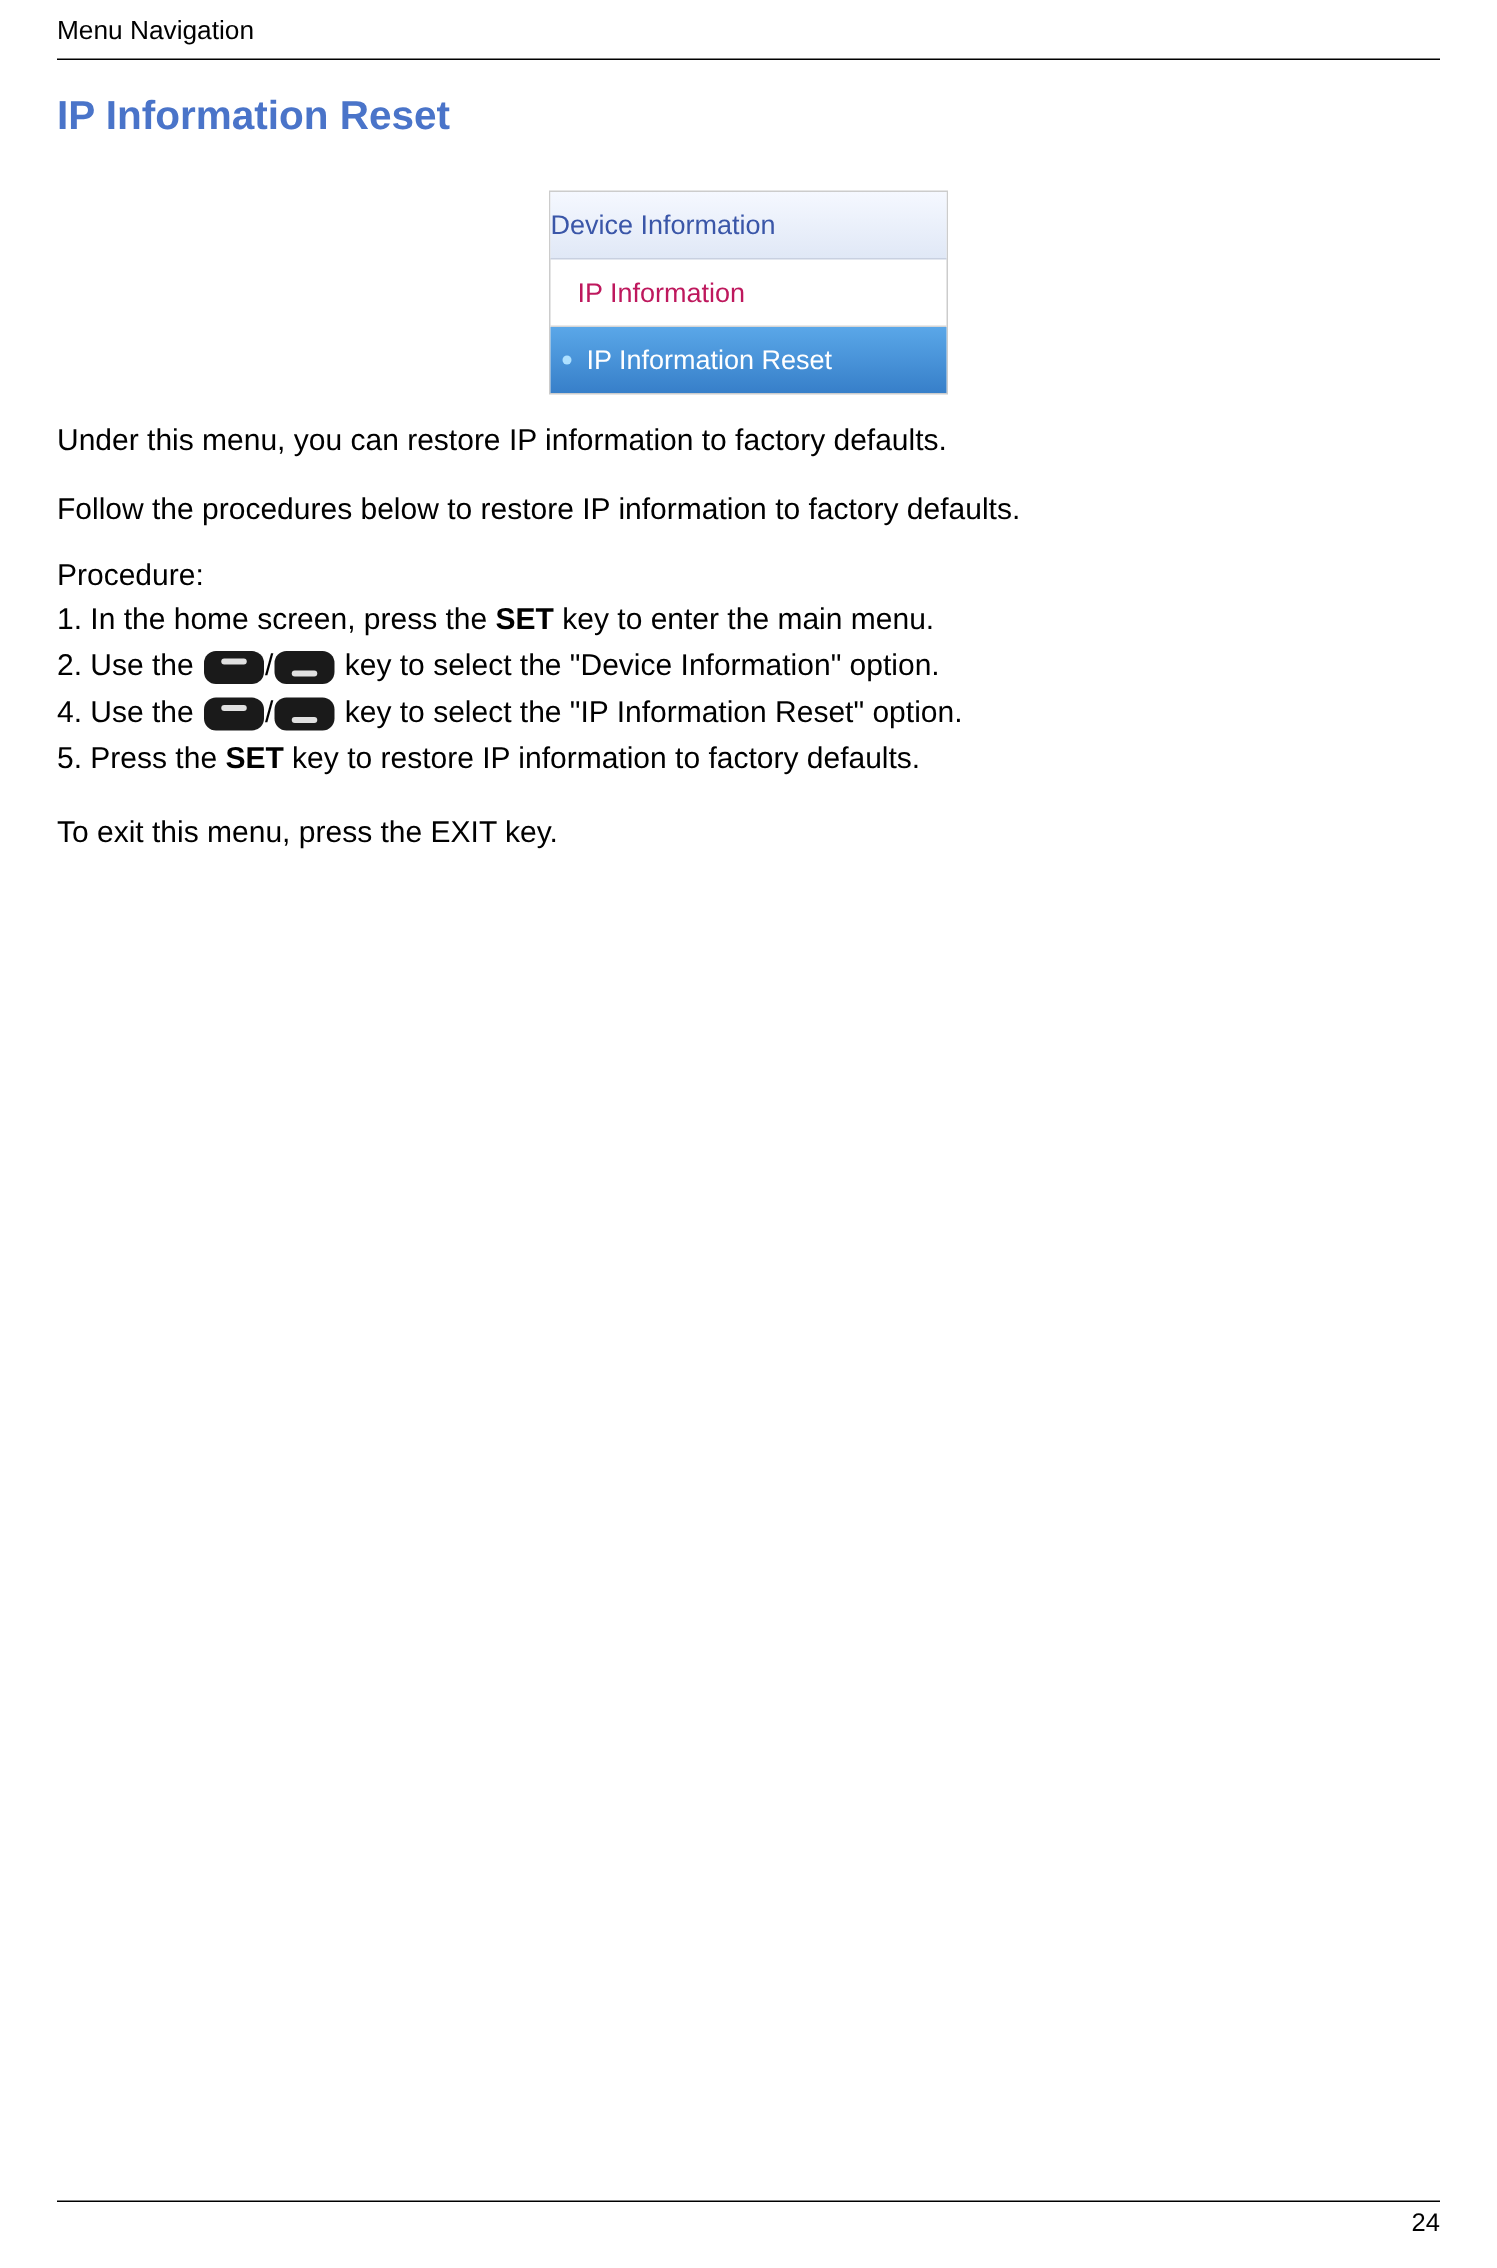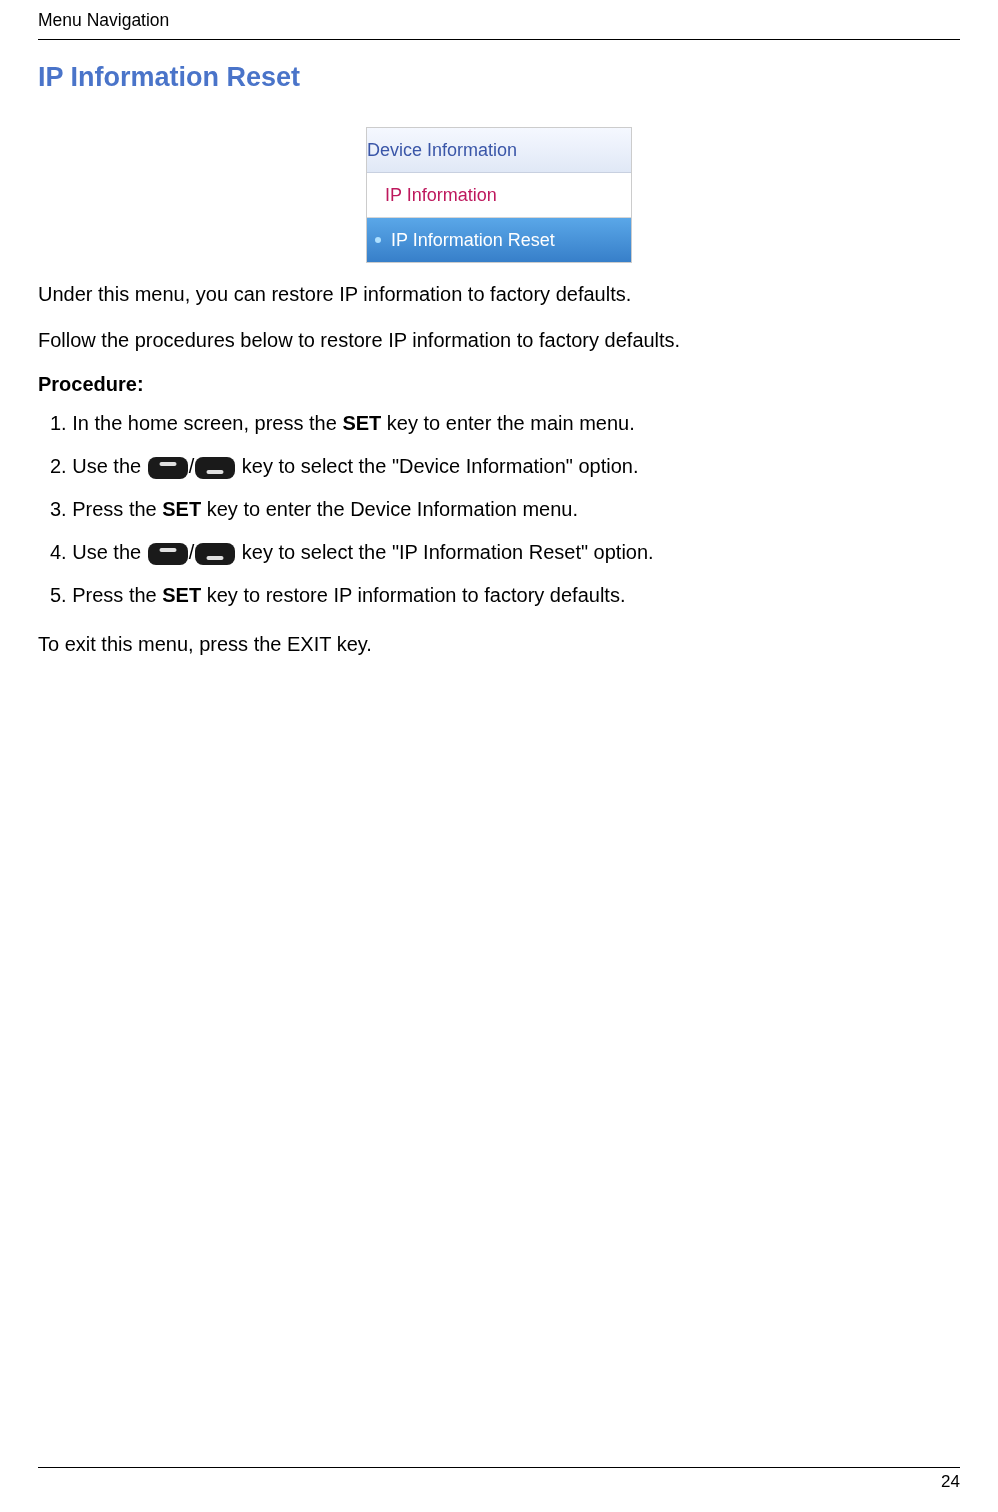--- a/index.html
+++ b/index.html
@@ -73,27 +73,27 @@
   .row-text { }
   .menu-row:last-child { border-bottom: none; }
 
   p.body {
     font-size: 20px;
     line-height: 1.3;
     margin: 0 0 20px 0;
   }
   .procedure-label {
     font-size: 20px;
-    font-weight: bold;
+    font-weight: normal;
     margin: 0 0 2px 0;
   }
   .step {
     font-size: 20px;
     line-height: 1.55;
-    margin: 12px;
+    margin: 0;
   }
   .step .b { font-weight: bold; }
   .key-icon {
     display: inline-flex;
     vertical-align: middle;
     width: 40px;
     height: 22px;
     background: #1a1a1a;
     border-radius: 8px;
     position: relative;
@@ -156,23 +156,20 @@
   <p class="procedure-label">Procedure:</p>
 
   <p class="step">
     <span>1. In the home screen, press the </span><span class="b">SET</span><span> key to enter the main menu.</span>
   </p>
 
   <p class="step">
     <span>2. Use the </span><span class="key-icon up"></span><span>/</span><span class="key-icon down"></span><span> key to select the "Device Information" option.</span>
   </p>
 
-  <p class="step">
-    <span>3. Press the </span><span class="b">SET</span><span> key to enter the Device Information menu.</span>
-  </p>
 
   <p class="step">
     <span>4. Use the </span><span class="key-icon up"></span><span>/</span><span class="key-icon down"></span><span> key to select the "IP Information Reset" option.</span>
   </p>
 
   <p class="step" style="margin-bottom:20px;">
     <span>5. Press the </span><span class="b">SET</span><span> key to restore IP information to factory defaults.</span>
   </p>
 
   <p class="body">

